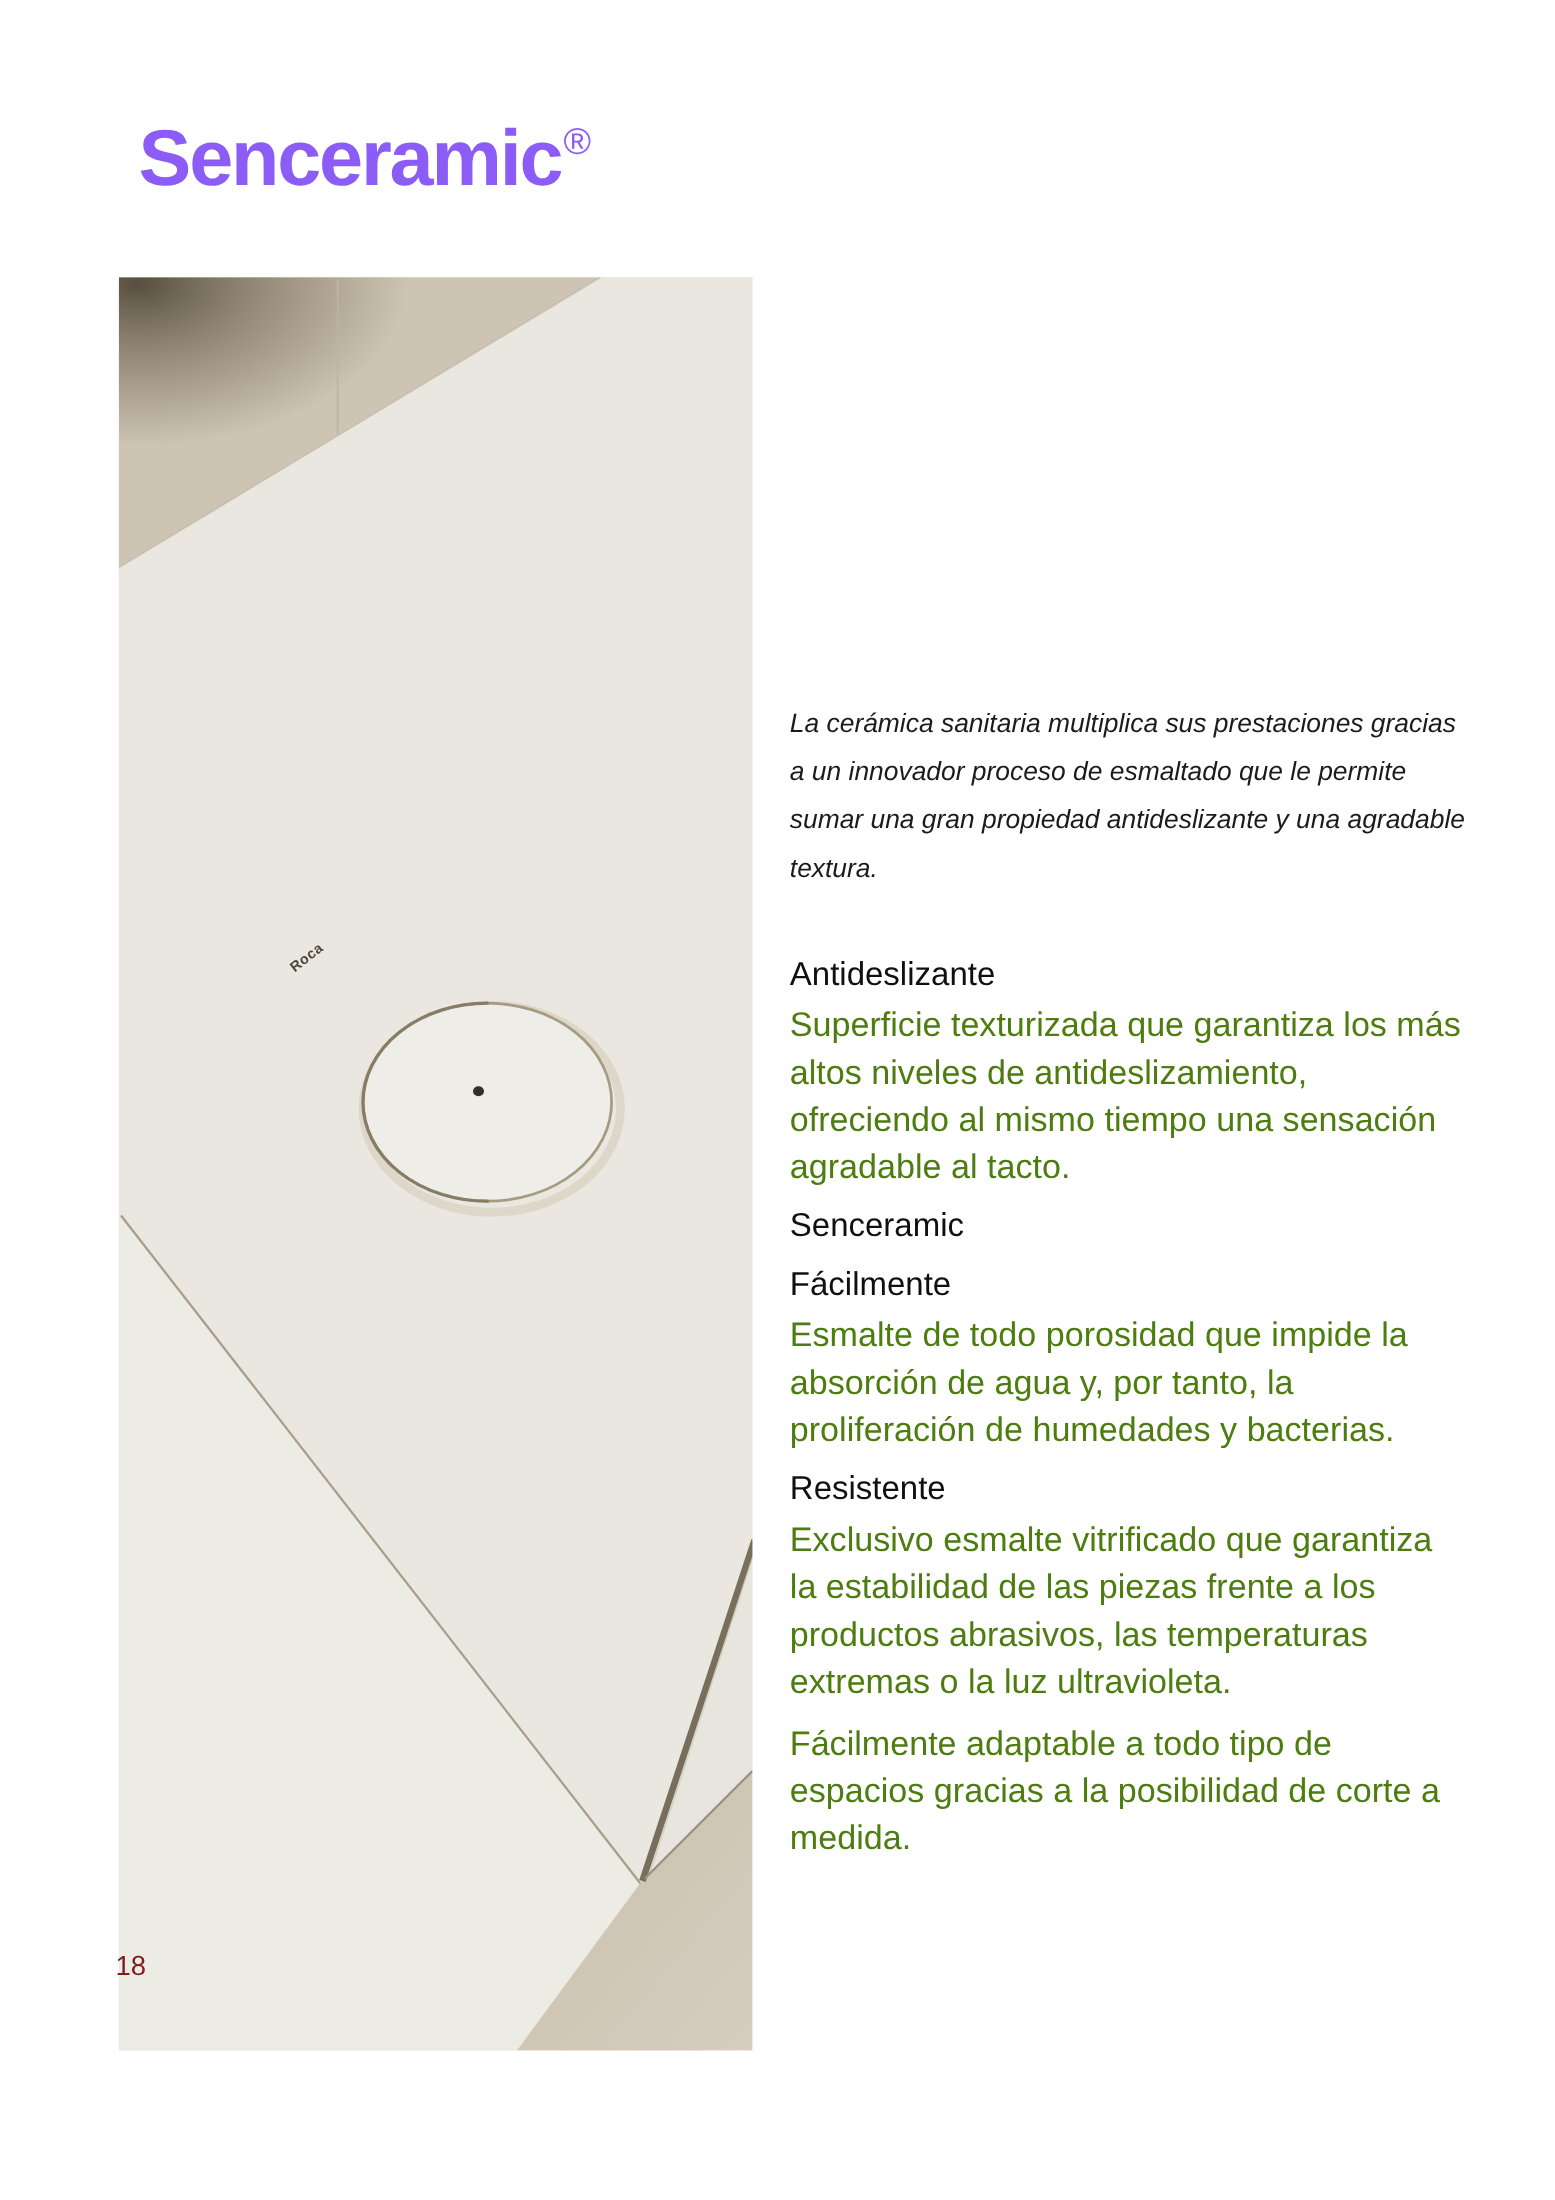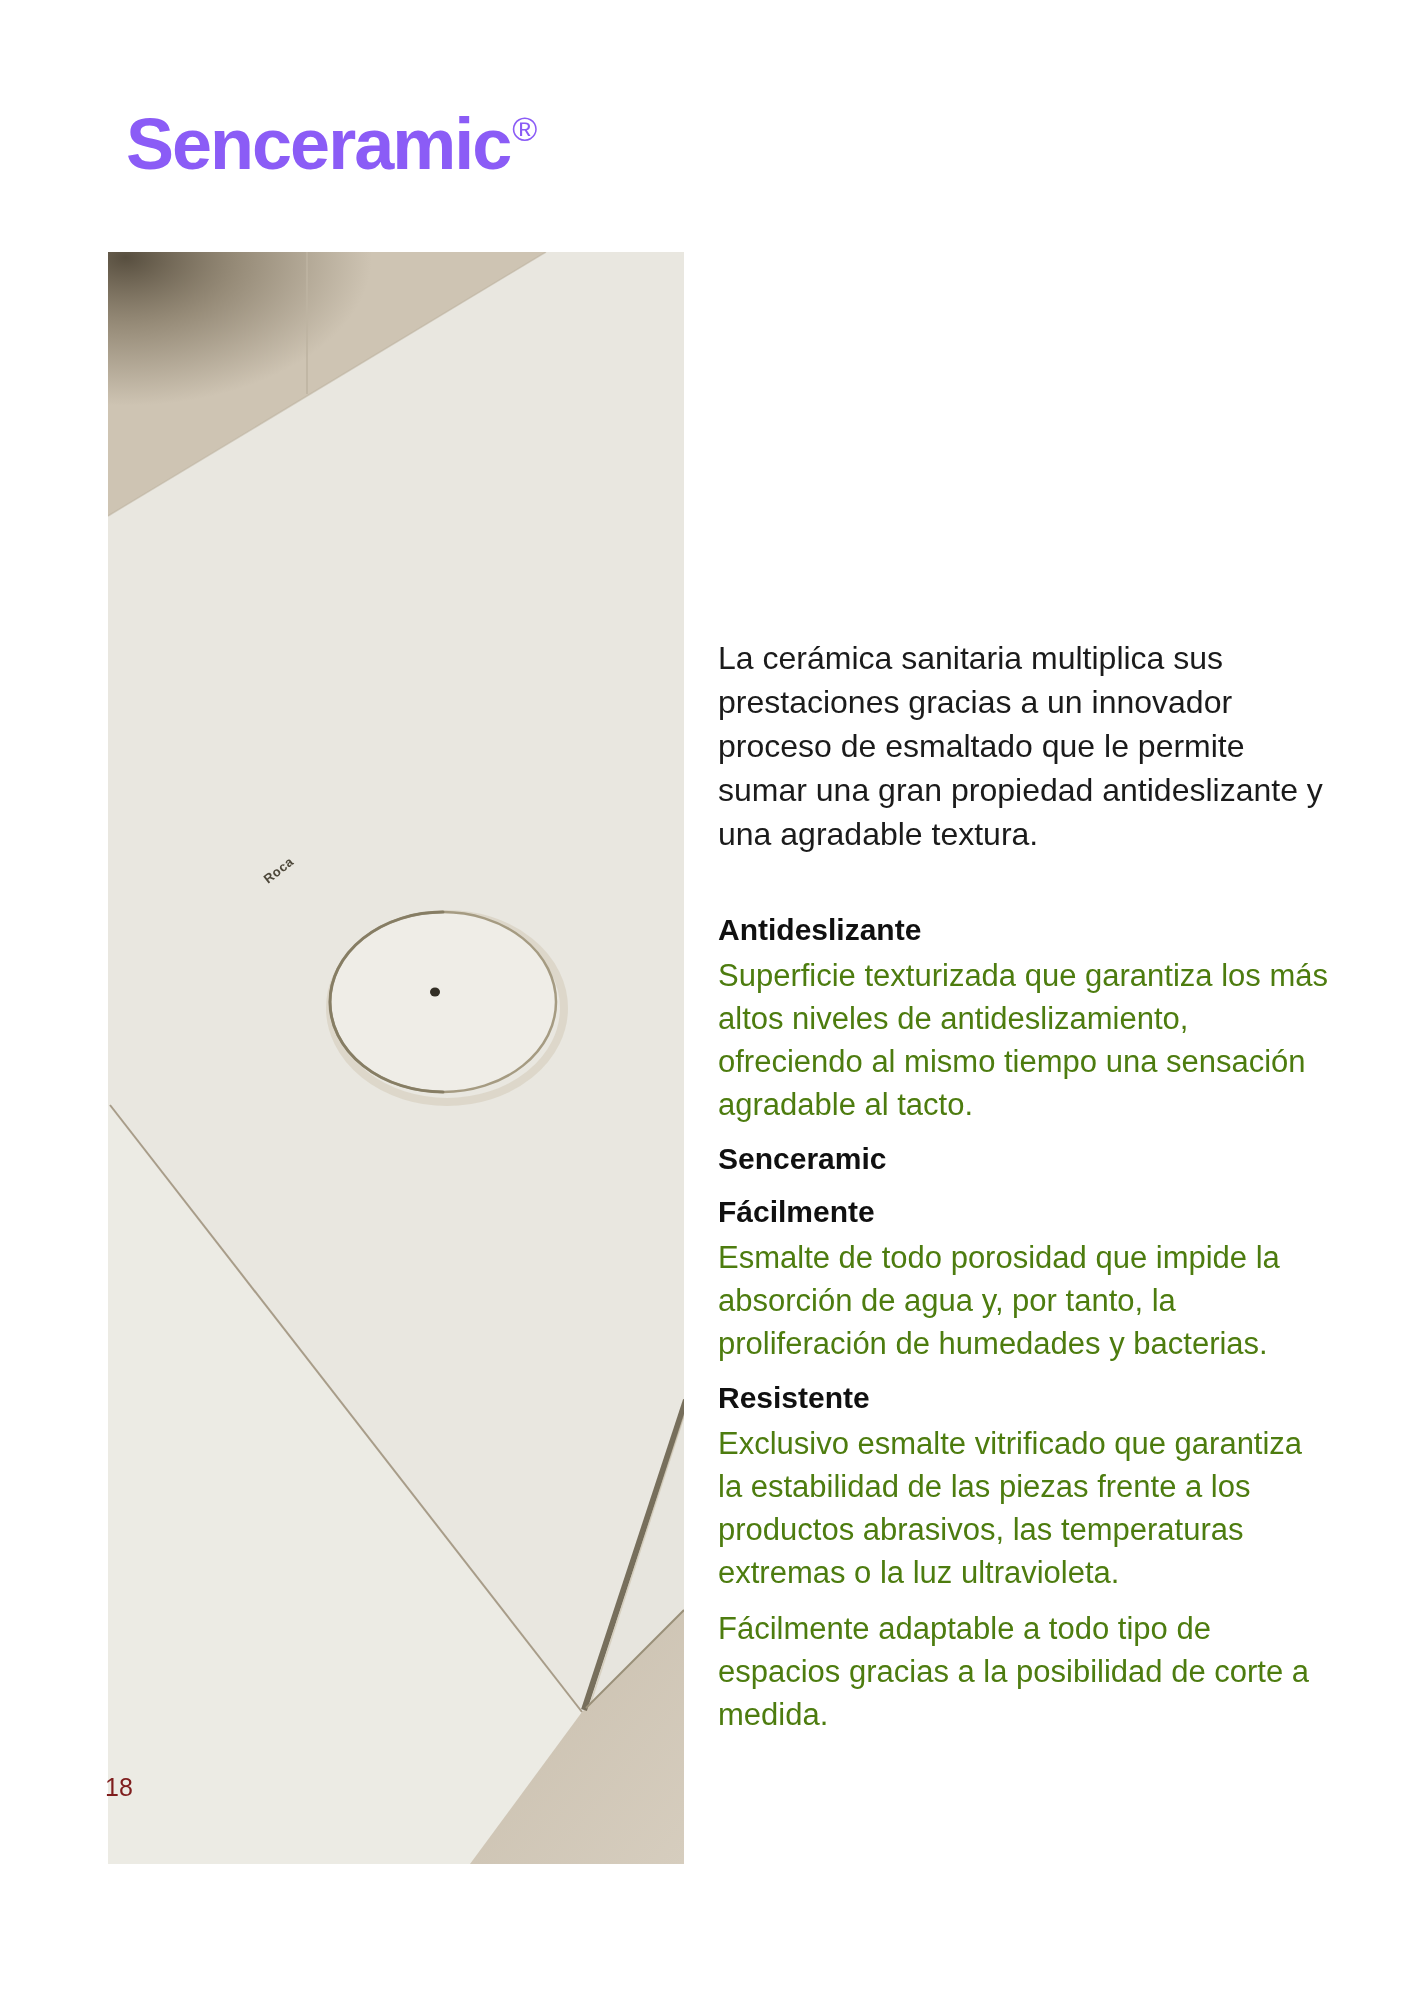--- a/index.html
+++ b/index.html
@@ -35,30 +35,31 @@
     background:#e9e7e0;
   }
   .photo svg{display:block;width:100%;height:100%;}
   .text-col{
     position:absolute;
     left:718px;top:636px;
     width:614px;
   }
   .intro{
     margin:0 0 54px 0;
-    font-size:32px;
+    font-size:24px;
     line-height:44px;
     color:#1b1b1b;
+    font-style:italic;
   }
   .section{margin:0 0 13px 0;}
   .section h3{
     margin:0 0 4px 0;
     font-size:30px;
     line-height:40px;
-    font-weight:700;
+    font-weight:400;
     color:#101010;
   }
   .section p{
     margin:0;
     font-size:31px;
     line-height:43px;
     color:#4d7c0f;
   }
   .page-number{
     position:absolute;

